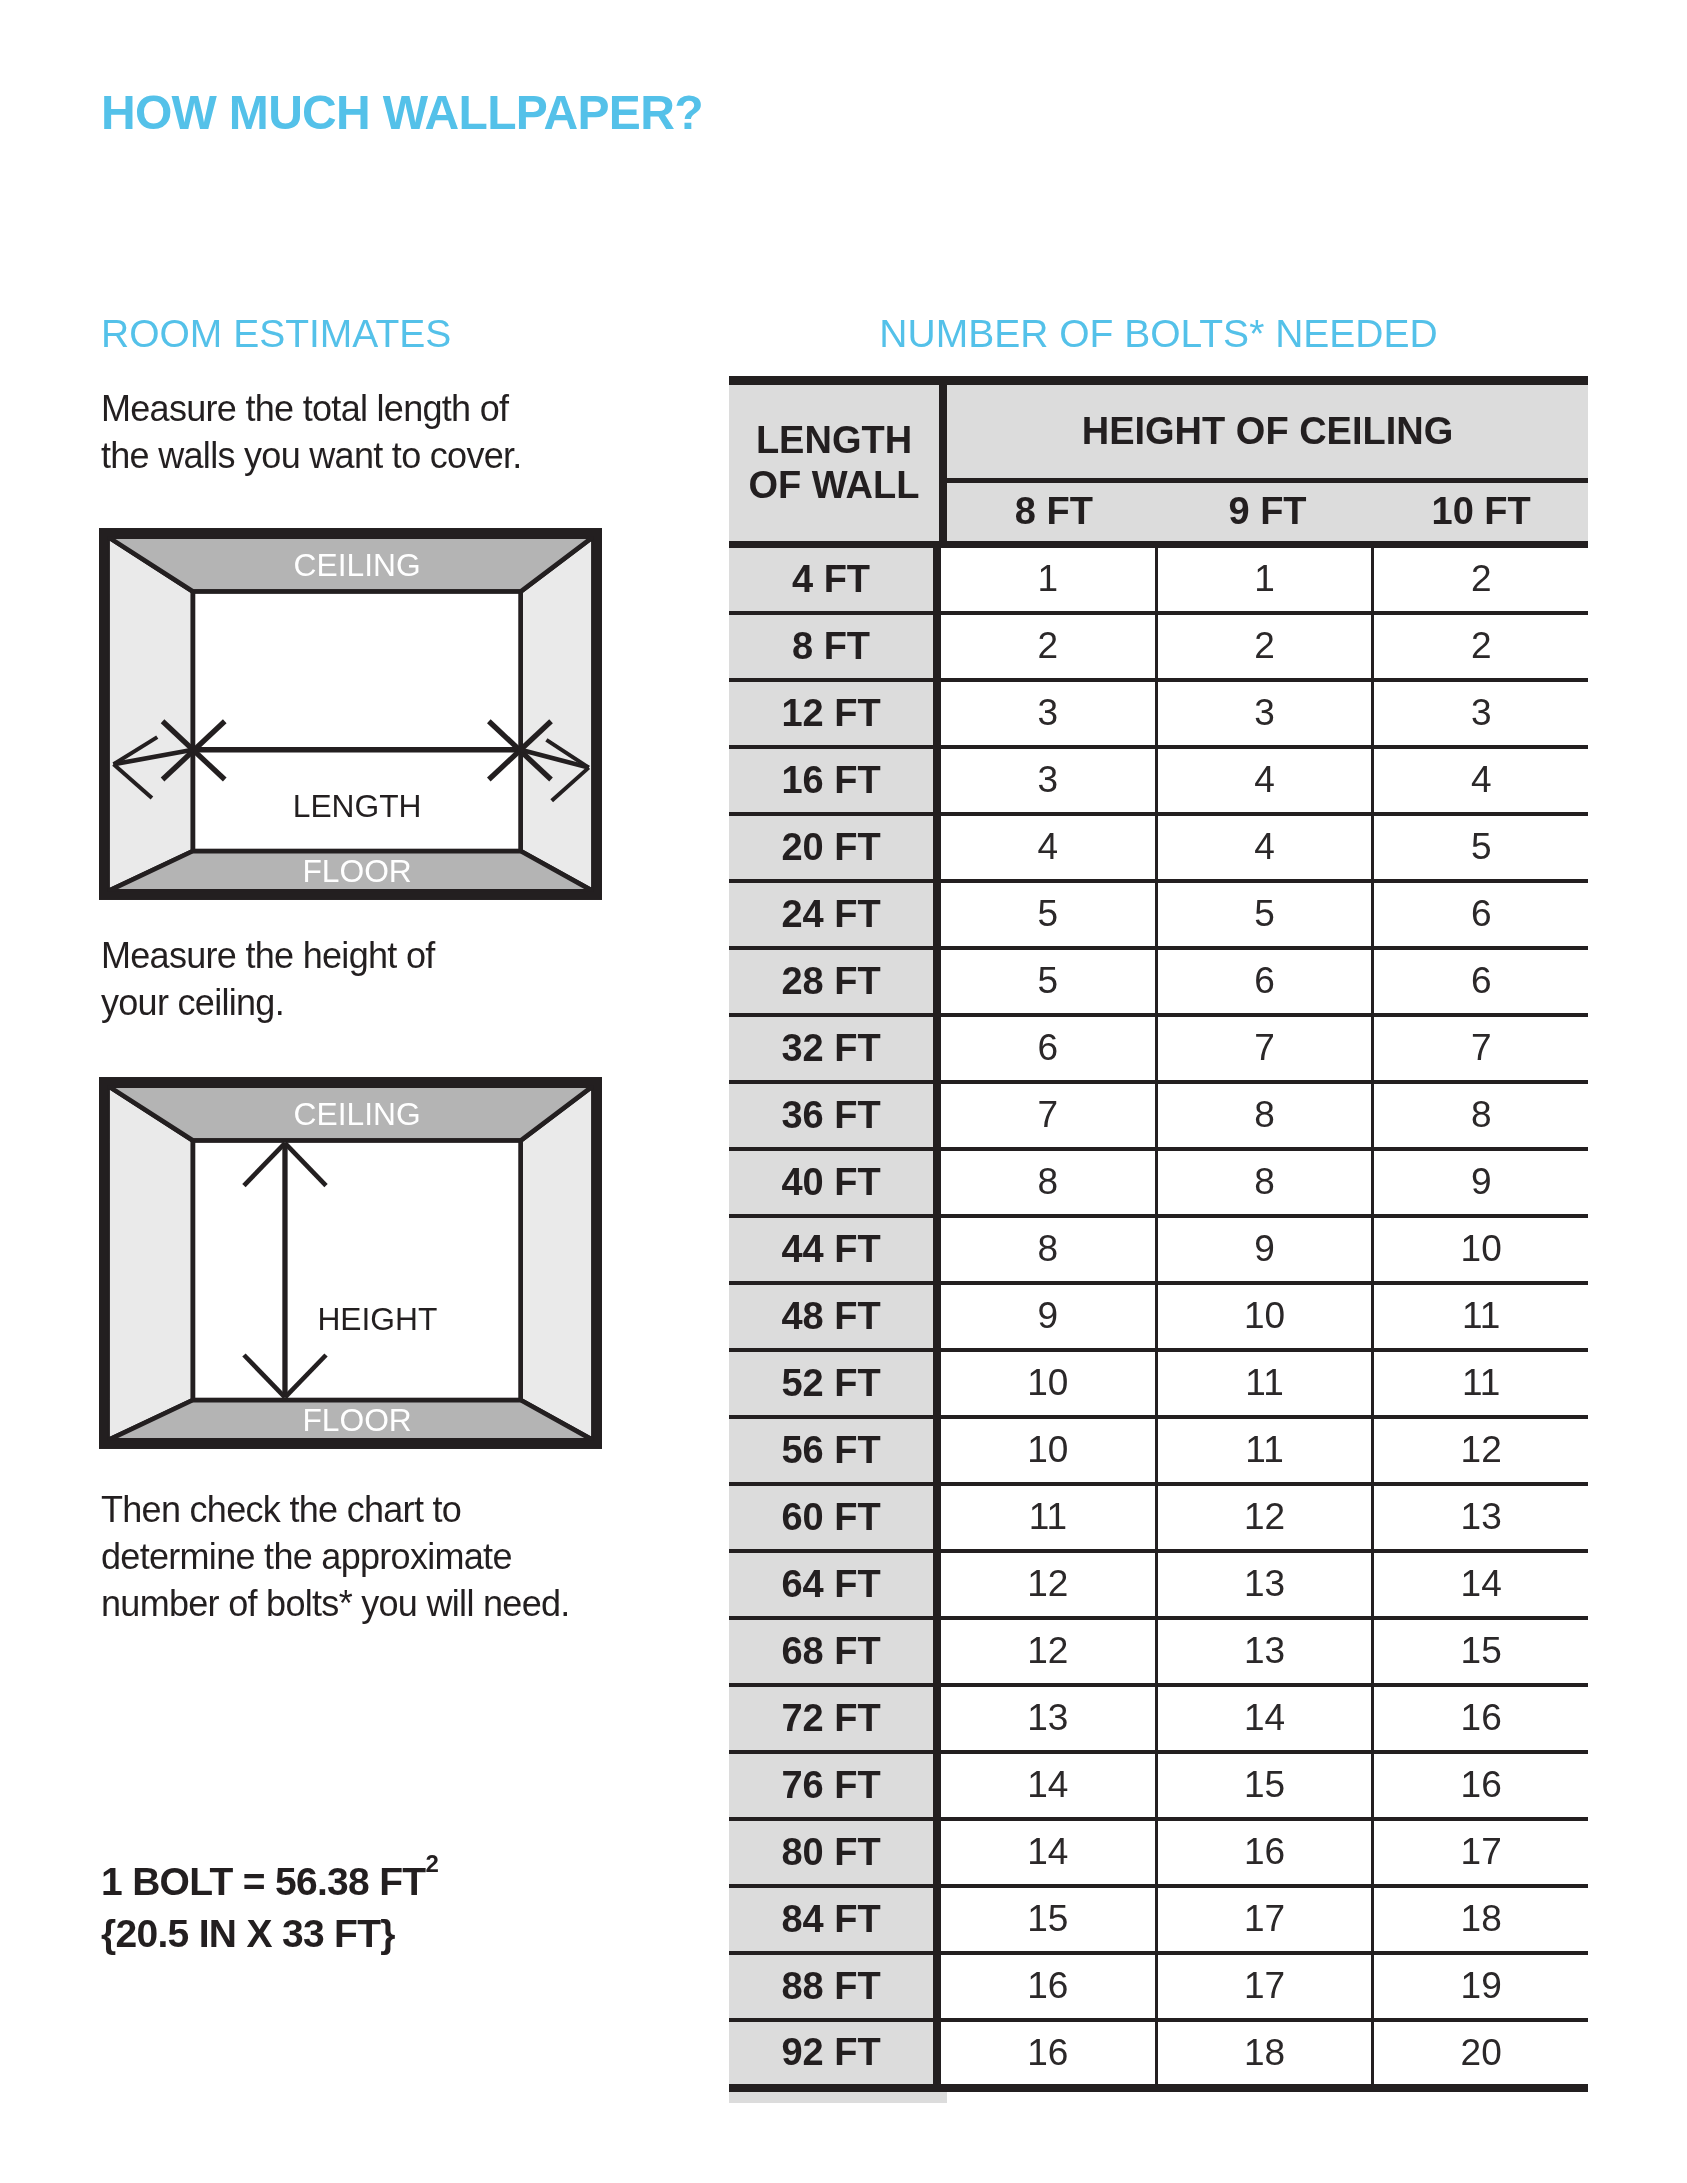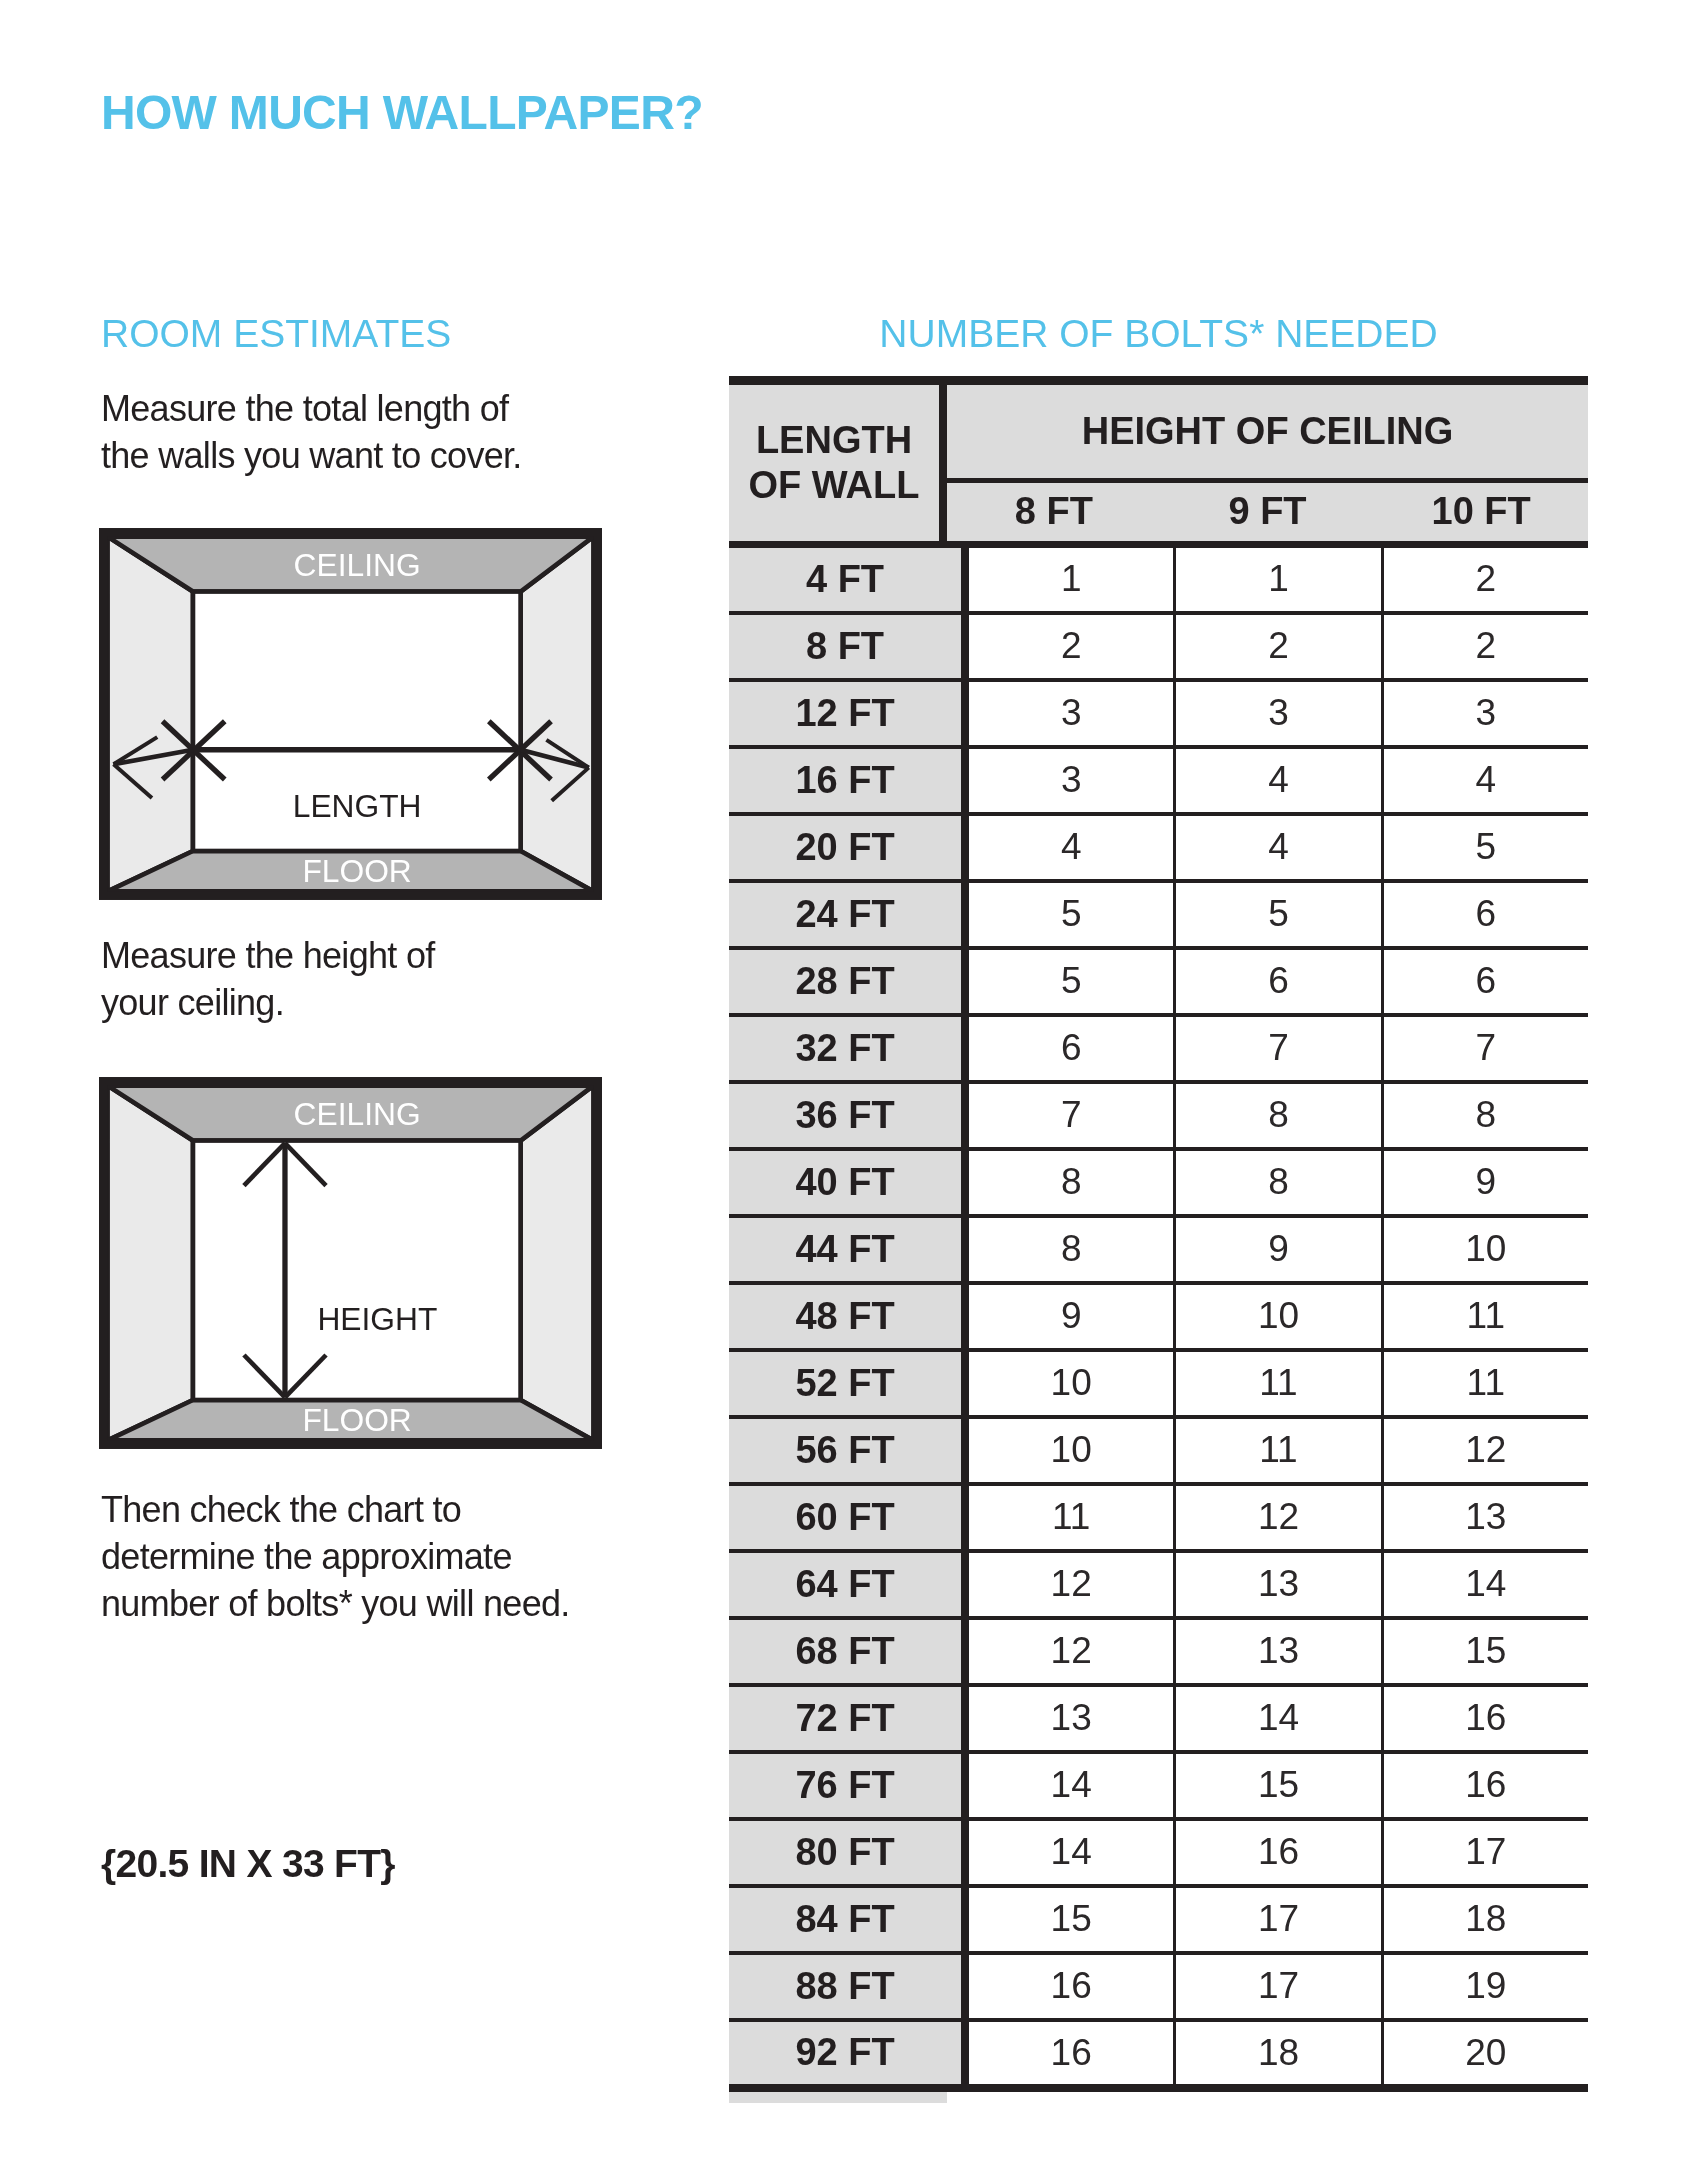--- a/index.html
+++ b/index.html
@@ -74,21 +74,21 @@
   }
   .h-div{height:5.3px;background:var(--ink);}
   .h-sub{flex:1;display:flex;background:var(--table-gray);}
   .h-sub .hcell{
     flex:1;display:flex;align-items:center;justify-content:center;
     font-weight:bold;font-size:38px;
   }
   .trow{display:flex;height:67px;border-bottom:4.6px solid var(--ink);}
   .trow:last-child{height:62px;border-bottom:none;}
   .trow .lab{
-    width:240px;background:var(--table-gray);
+    width:212px;background:var(--table-gray);
     border-right:8.6px solid var(--ink);
     display:flex;align-items:center;justify-content:center;
     font-weight:bold;font-size:38px;
   }
   .trow .val{
     flex:1;display:flex;align-items:center;justify-content:center;
     font-size:37px;font-weight:400;color:#2b2829;background:#ffffff;
   }
   .trow .val + .val{border-left:3.3px solid var(--ink);}
   .graystub{width:218px;height:10.6px;background:var(--table-gray);}
@@ -159,20 +159,21 @@
   </svg>
 
   <div class="para" id="para3">
     <div>Then check the chart to</div>
     <div>determine the approximate</div>
     <div>number of bolts* you will need.</div>
   </div>
 
 
   <div class="note" id="note2">
+    <div><span>1 BOLT = 56.38 FT</span><sup>2</sup></div>
     <div>{20.5 IN X 33 FT}</div>
   </div>
 
   <div class="sec-head" id="bolts-heading">NUMBER OF BOLTS* NEEDED</div>
 
   <div class="bolt-table">
     <div class="bar topbar"></div>
     <div class="thead">
       <div class="h-label">
         <div>LENGTH</div>

